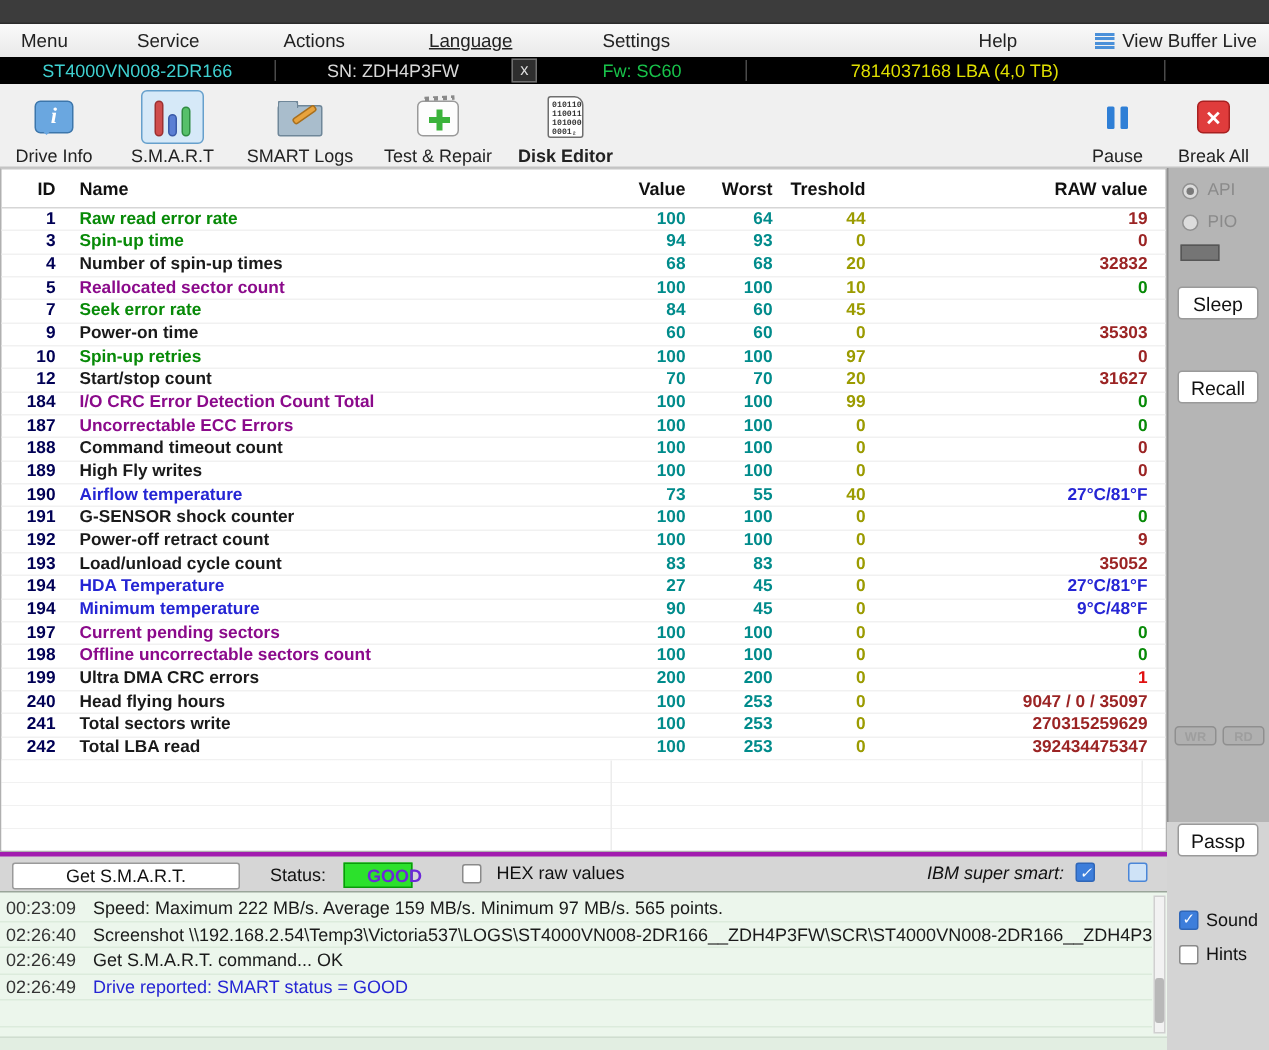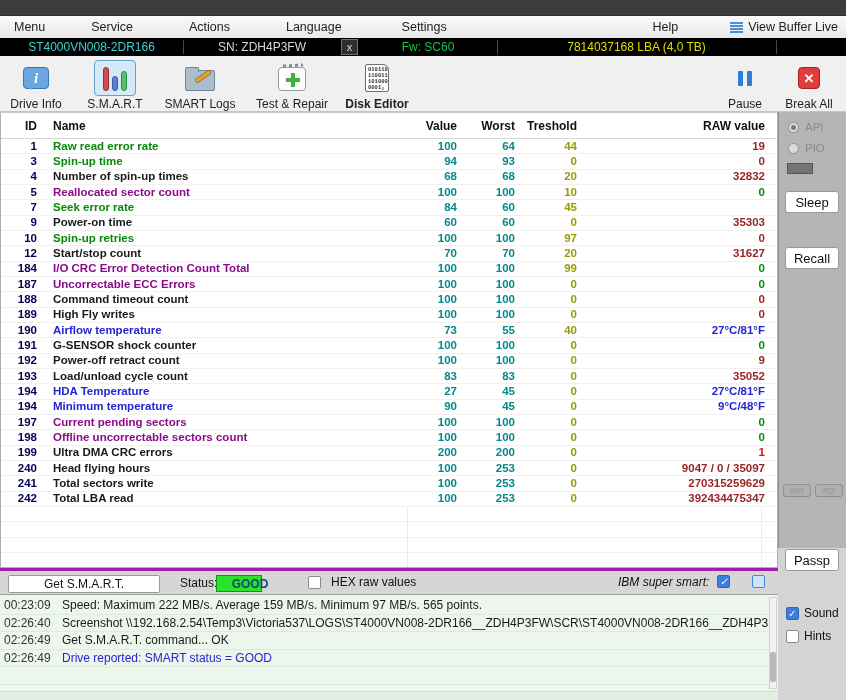--- a/index.html
+++ b/index.html
@@ -105,22 +105,22 @@
     display:flex; align-items:center; justify-content:center; font-size:10px; color:#fff; }
   .cb.checked { background:#3d7edb; border-color:#2f66b8; }
   .cb.lightblue { background:#cfe3f7; border-color:#4a86d8; }
 
   
   .statusbar { position:absolute; left:0; top:568px; width:778px; height:26px;
     background:#d6d6d6; border-top:3px solid #a21caf; font-size:12px; color:#111; }
   .get-smart { position:absolute; left:8px; top:4px; width:152px; height:18px; background:#fff; border:1px solid #9a9a9a;
     border-radius:2px; display:flex; align-items:center; justify-content:center; cursor:default; }
   .status-label { position:absolute; left:180px; top:5px; }
-  .good-badge { position:absolute; left:216px; top:4px; width:46px; height:17px; background:#2ce12c; border:1px solid #0a9a0a;
-    color:#0c4a6e; font-weight:bold; display:flex; align-items:center; justify-content:center;padding-left:22px; }
+  .good-badge { position:absolute; left:229px; top:4px; width:46px; height:17px; background:#2ce12c; border:1px solid #0a9a0a;
+    color:#6d28d9; font-weight:bold; display:flex; align-items:center; justify-content:center;padding-left:22px; }
   .hex-row { position:absolute; left:296px; top:4px; display:flex; align-items:flex-end; gap:10px;padding-left:12px; }
   .ibm-row { position:absolute; left:618px; top:4px; display:flex; align-items:flex-start; gap:8px;font-style:italic; }
 
   
   .logarea { position:absolute; left:0; top:594px; width:778px; height:106px;
     background:#ecf6ec; border-top:1px solid #9aa59a; font-size:12px; color:#222; }
   .log-rows { position:absolute; left:0; top:2px; right:10px; }
   .log-row { display:flex; height:17.5px; align-items:center; border-bottom:1px solid #dcebdc; }
   .log-time { width:62px; padding-left:4px; flex:none; color:#333; }
   .log-msg { flex:1; white-space:nowrap; overflow:hidden; }
@@ -133,21 +133,21 @@
 <body>
 
 <div class="app">
 
   <div class="titlebar"></div>
 
   <div class="menubar">
     <div class="menu-item">Menu</div>
     <div class="menu-item" style="margin-left:18px;">Service</div>
     <div class="menu-item" style="margin-left:28px;">Actions</div>
-    <div class="menu-item" style="margin-left:28px;">Language</div>
+    <div class="menu-item" style="margin-left:28px;text-decoration:underline;">Language</div>
     <div class="menu-item" style="margin-left:32px;">Settings</div>
     <div class="spacer"></div>
     <div class="menu-item" style="margin-right:30px;">Help</div>
     <div class="view-buffer">
       <span class="vb-icon"></span>
       <span>View Buffer Live</span>
     </div>
   </div>
 
   <div class="drivebar">

